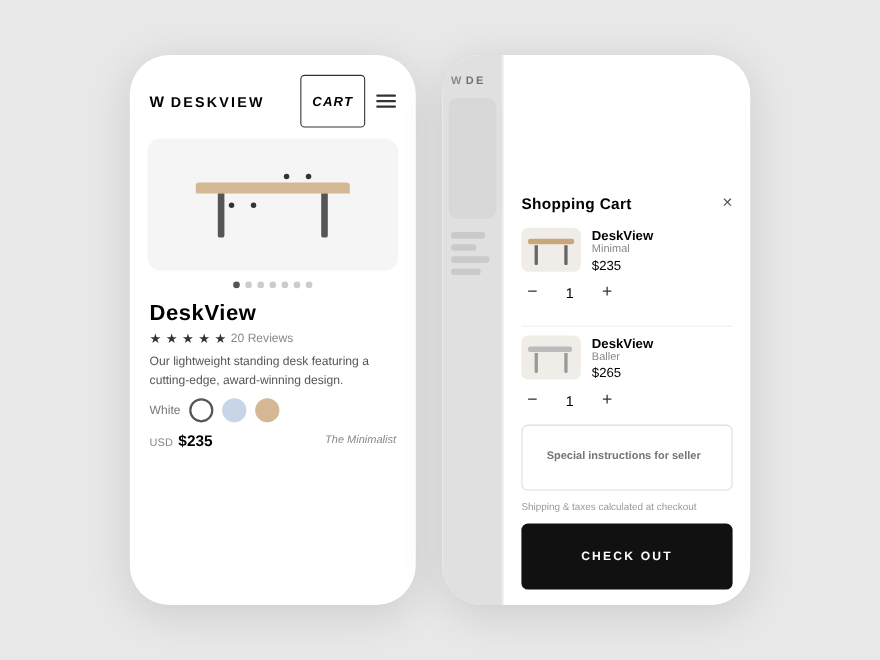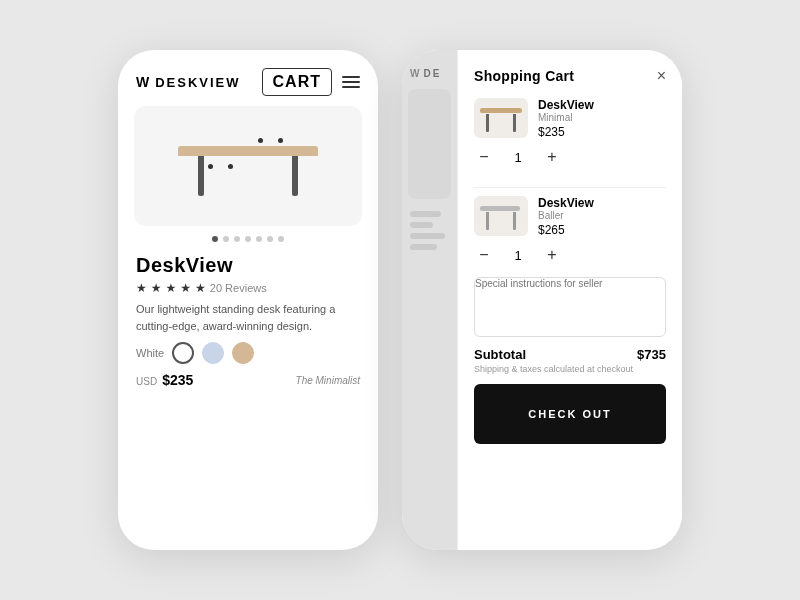--- a/index.html
+++ b/index.html
@@ -64,25 +64,26 @@
       font-weight: 900;
     }
     .nav-right {
       display: flex;
       align-items: center;
       gap: 10px;
     }
     .cart-btn {
       border: 1.5px solid #333;
       border-radius: 4px;
-      font-size: 16px;
-      font-weight: 600;
-      padding: 4px 10px;
+      font-size: 12px;
+      font-weight: 600;
+      padding: 16px 10px;
       letter-spacing: 1px;
       cursor: pointer;
+      font-style: italic;
     }
     .hamburger-icon {
       display: flex;
       flex-direction: column;
       gap: 3px;
       cursor: pointer;
     }
     .hamburger-icon span {
       display: block;
       width: 18px;
@@ -296,20 +297,21 @@
     }
 
     
     .cart-panel {
       flex: 1;
       background: #fff;
       display: flex;
       flex-direction: column;
       padding: 18px 16px 14px;
       border-left: 1px solid #eee;
+      justify-content: flex-end;
     }
     .cart-header {
       display: flex;
       justify-content: space-between;
       align-items: center;
       margin-bottom: 14px;
     }
     .cart-title {
       font-size: 14px;
       font-weight: 600;
@@ -419,28 +421,29 @@
       height: 1px;
       background: #eee;
       margin: 8px 0;
     }
 
     
     .instructions-textarea {
       width: 100%;
       border: 1px solid #ddd;
       border-radius: 6px;
-      padding: 0;
+      padding: 22px;
       font-size: 10px;
       color: #aaa;
       resize: none;
       height: 60px;
       font-family: inherit;
       outline: none;
       margin-bottom: 10px;
+      font-weight: bold;
     }
 
     
     .subtotal-row {
       display: flex;
       justify-content: space-between;
       align-items: center;
       margin-bottom: 2px;
     }
     .subtotal-label {
@@ -607,24 +610,20 @@
         </div>
         <div class="quantity-control">
           <span class="qty-btn">−</span>
           <span class="qty-value">1</span>
           <span class="qty-btn">+</span>
         </div>
       </div>
 
       <textarea class="instructions-textarea" placeholder="Special instructions for seller" style=""></textarea>
 
-      <div class="subtotal-row">
-        <span class="subtotal-label">Subtotal</span>
-        <span class="subtotal-value">$735</span>
-      </div>
       <div class="tax-note">Shipping &amp; taxes calculated at checkout</div>
 
       <button class="checkout-btn">CHECK OUT</button>
 
     </div>
   </div>
 
 </div>
 
 </body></html>

